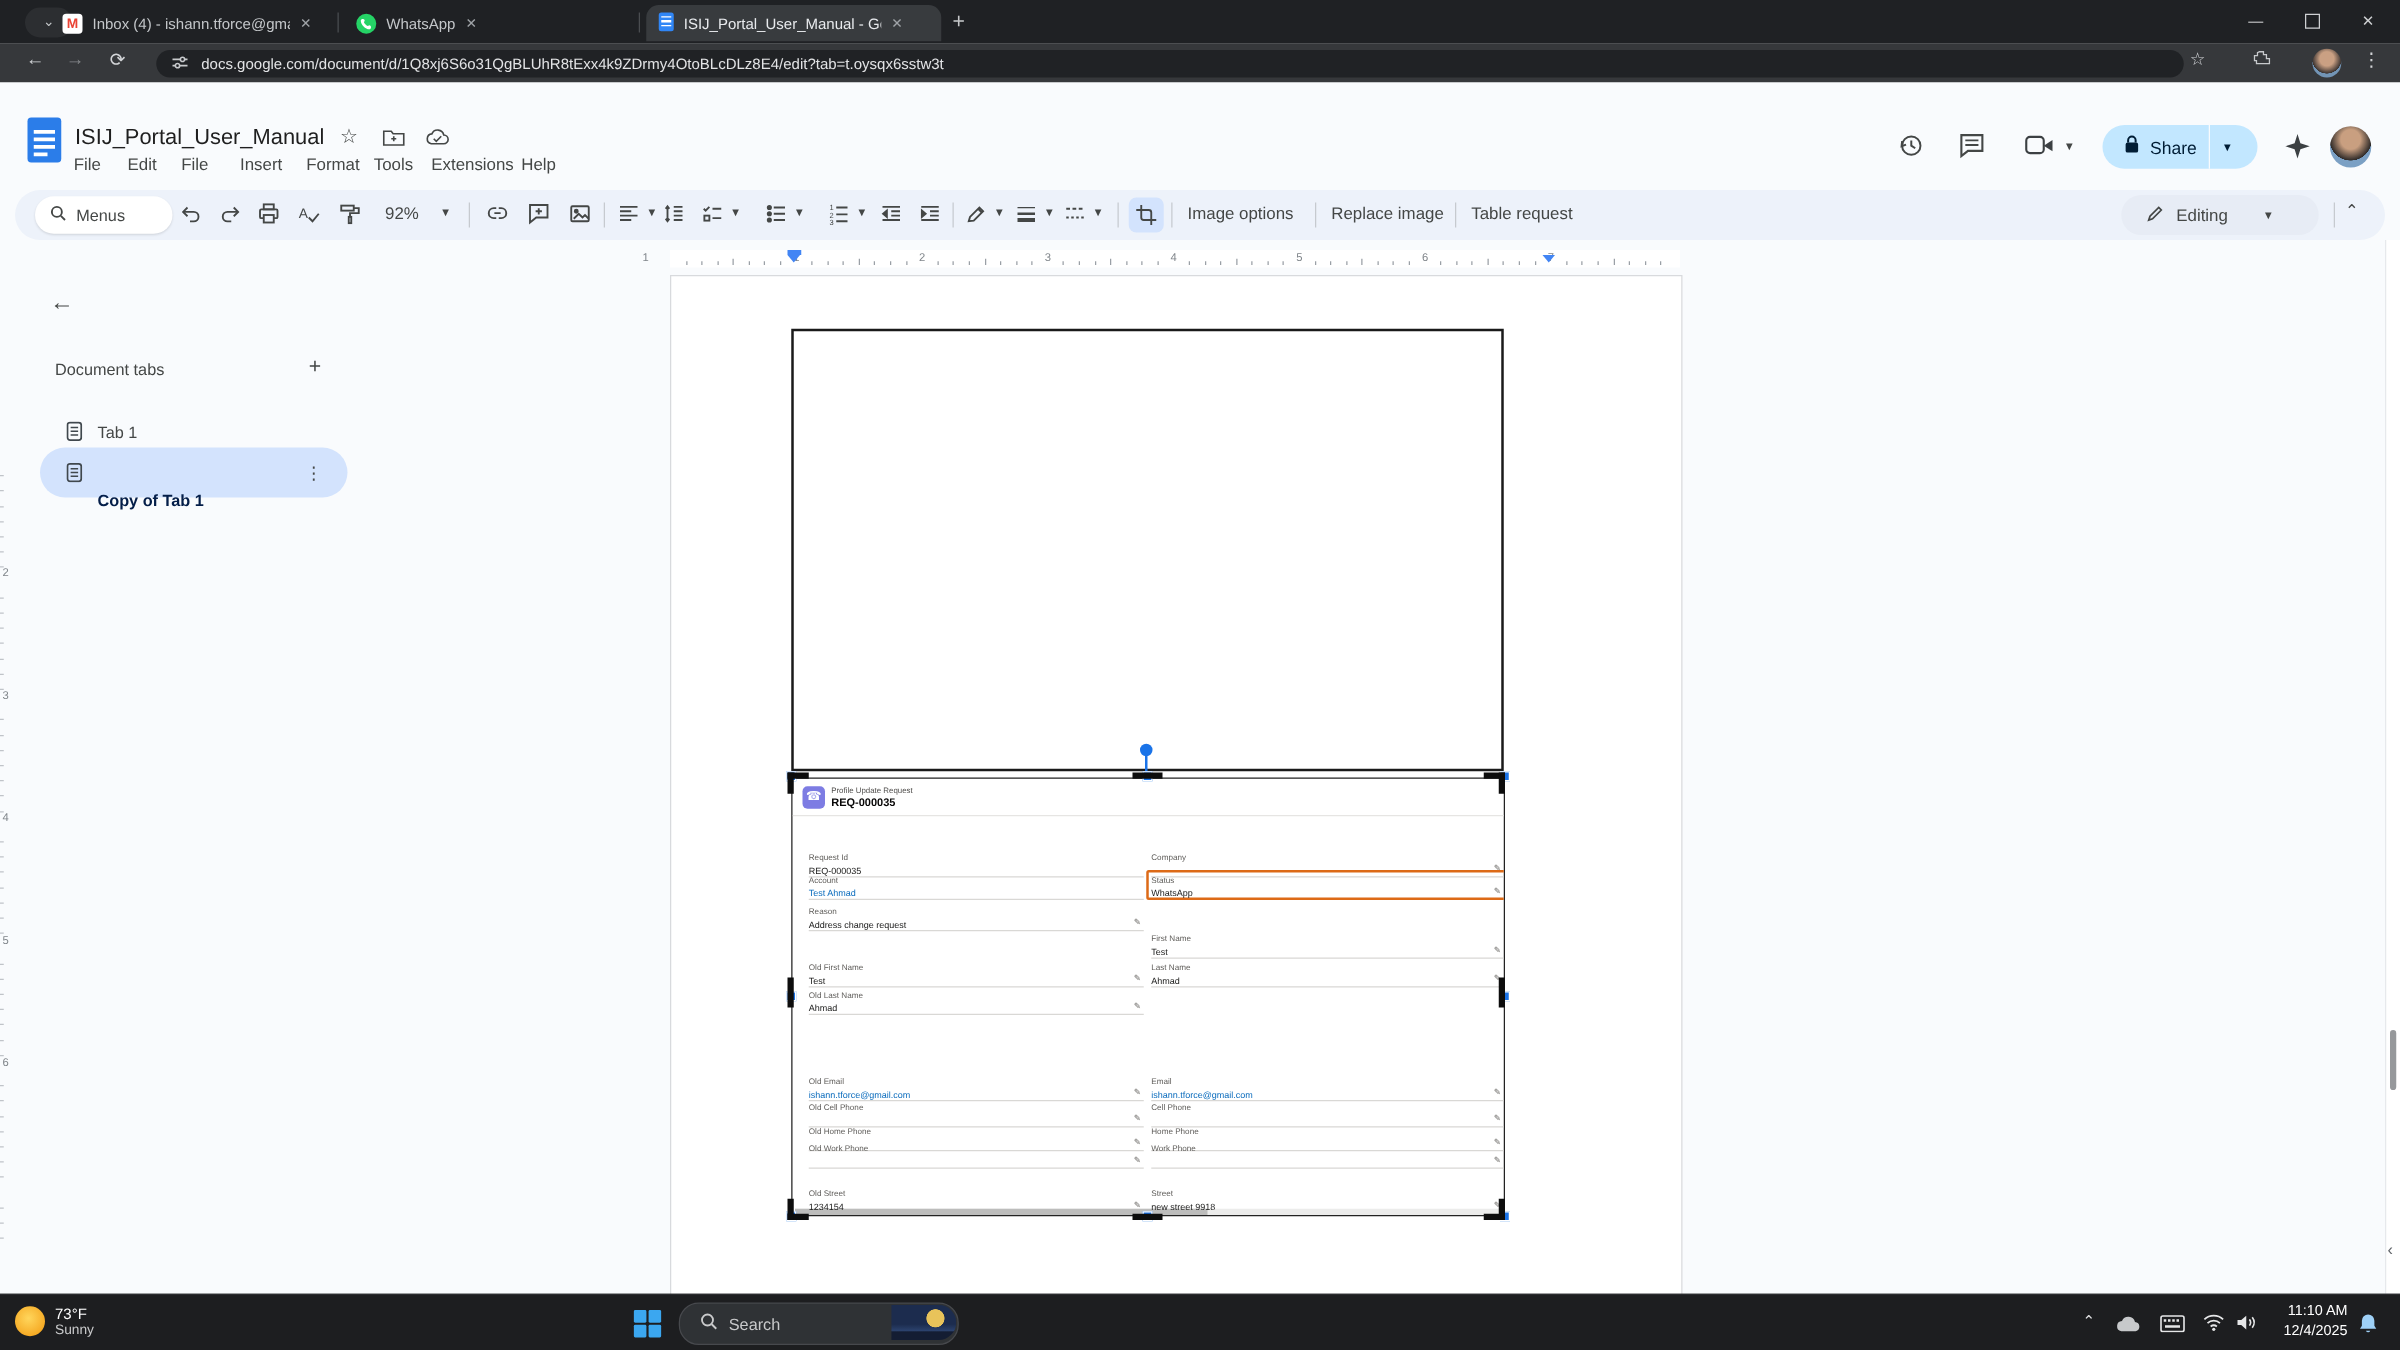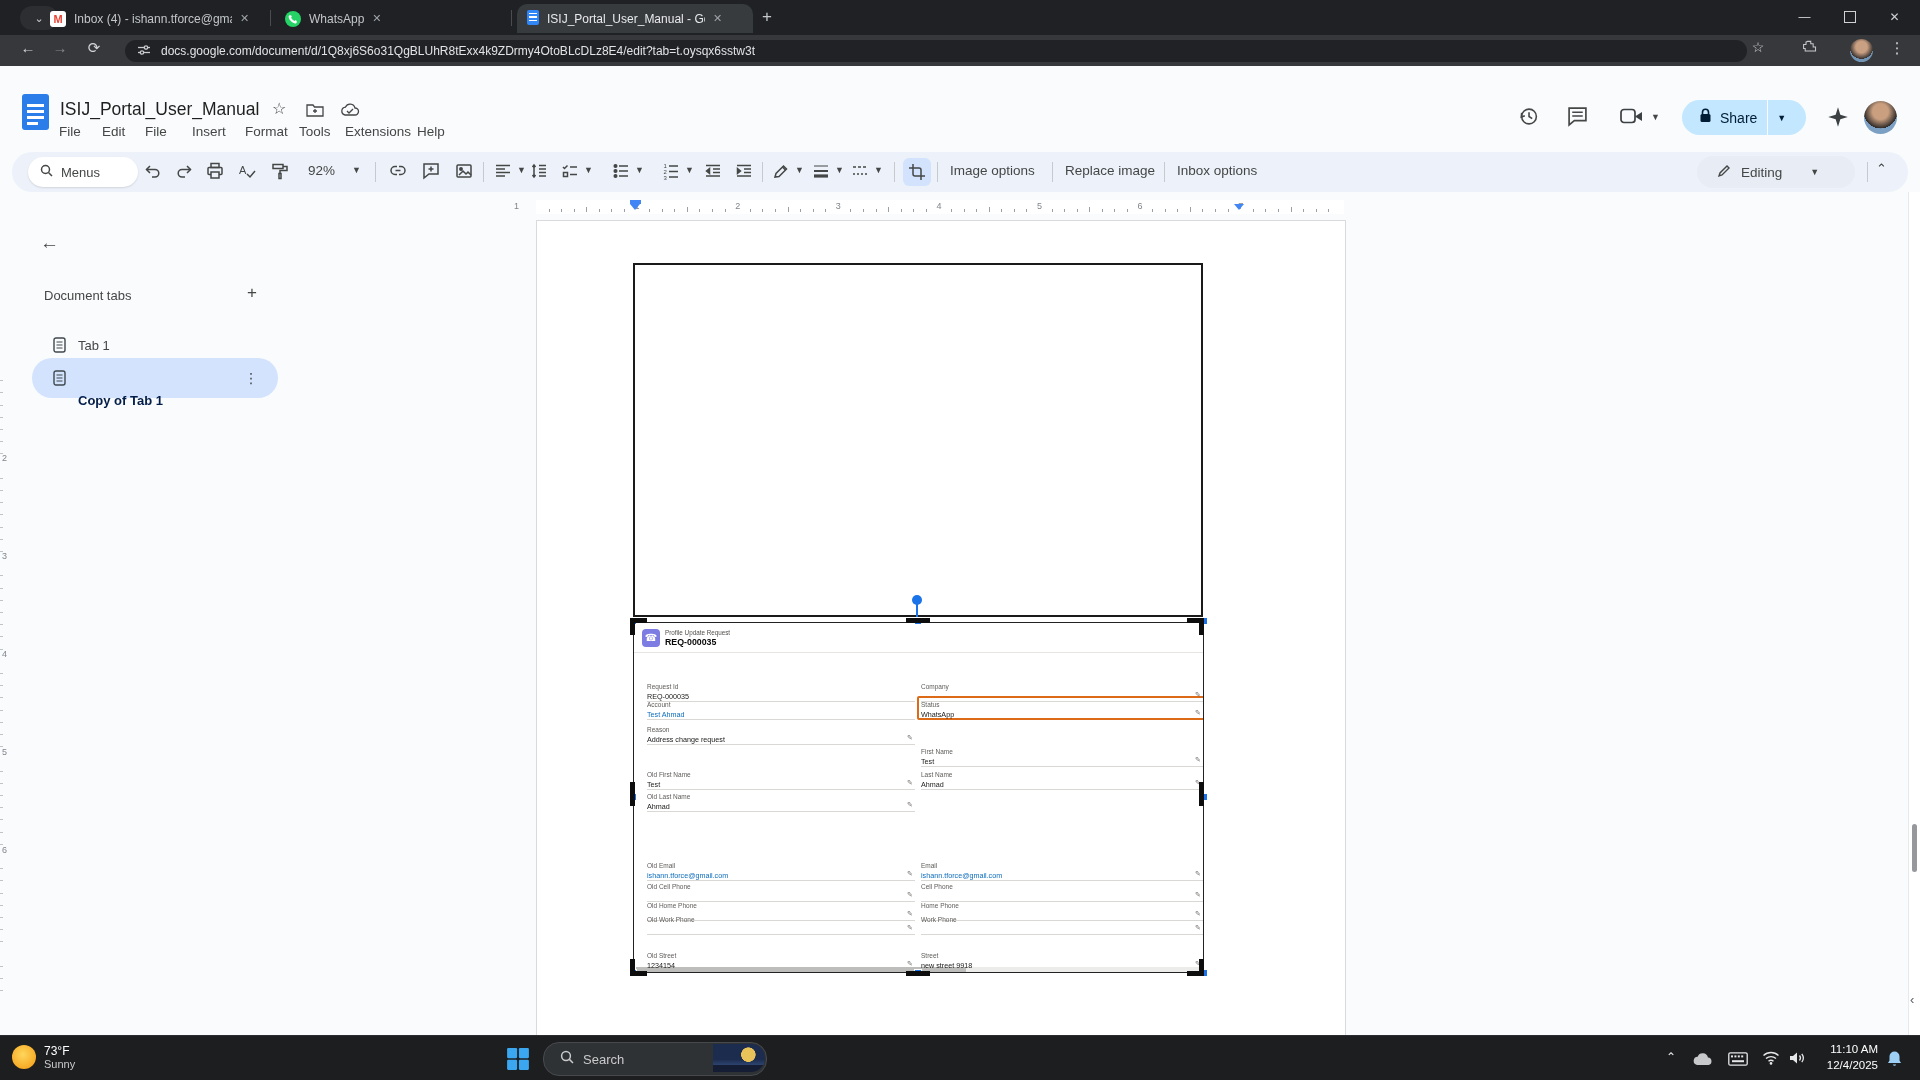--- a/index.html
+++ b/index.html
@@ -308,21 +308,21 @@
           <svg width="18" height="18" viewBox="0 0 18 18" fill="none" stroke="#444746" stroke-width="1.5">
             <path d="M5 1v10a2 2 0 0 0 2 2h10"></path>
             <path d="M1 5h10a2 2 0 0 1 2 2v10"></path>
           </svg>
         </div>
         <div class="tsep" style="left: 925px;"></div>
         <div class="tlabel" style="left: 938px;">Image options</div>
         <div class="tsep" style="left: 1040px;"></div>
         <div class="tlabel" style="left: 1053px;">Replace image</div>
         <div class="tsep" style="left: 1152px;"></div>
-        <div class="tlabel" style="left: 1165px;">Inbox options</div>
+        <div class="tlabel" style="left: 1165px;">Table request</div>
       </div>
     <div class="editpill">
       <span style="margin-left:20px;">
         <svg width="14" height="14" viewBox="0 0 14 14">
             <path d="M2 12l1-3 7-7 2 2-7 7-3 1z" fill="none" stroke="#444746" stroke-width="1.4"></path>
           </svg>
       </span>
       <span style="margin-left:10px;">Editing</span>
       <span style="margin-left:28px;font-size:9px;">▼</span>
     </div>

